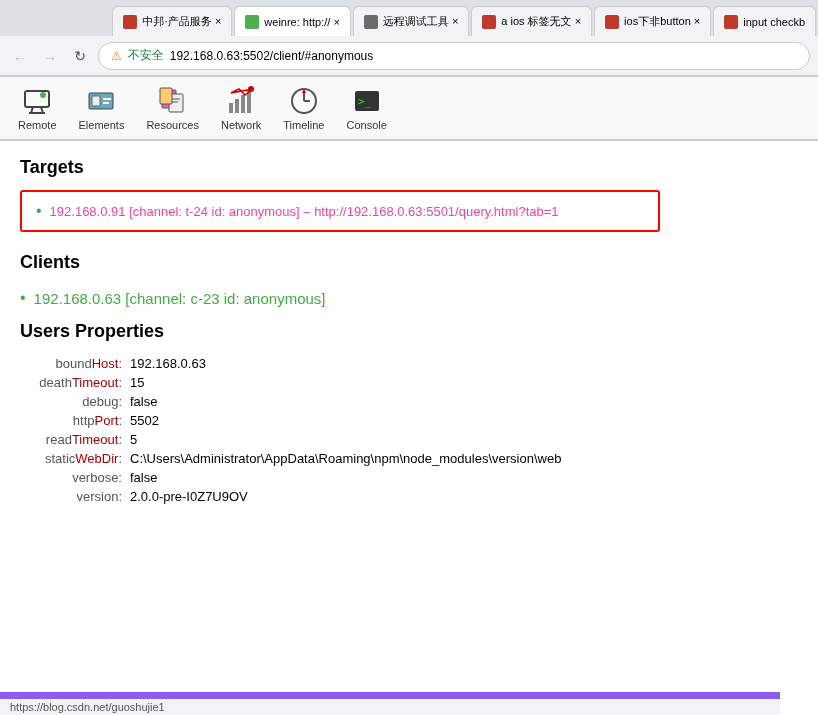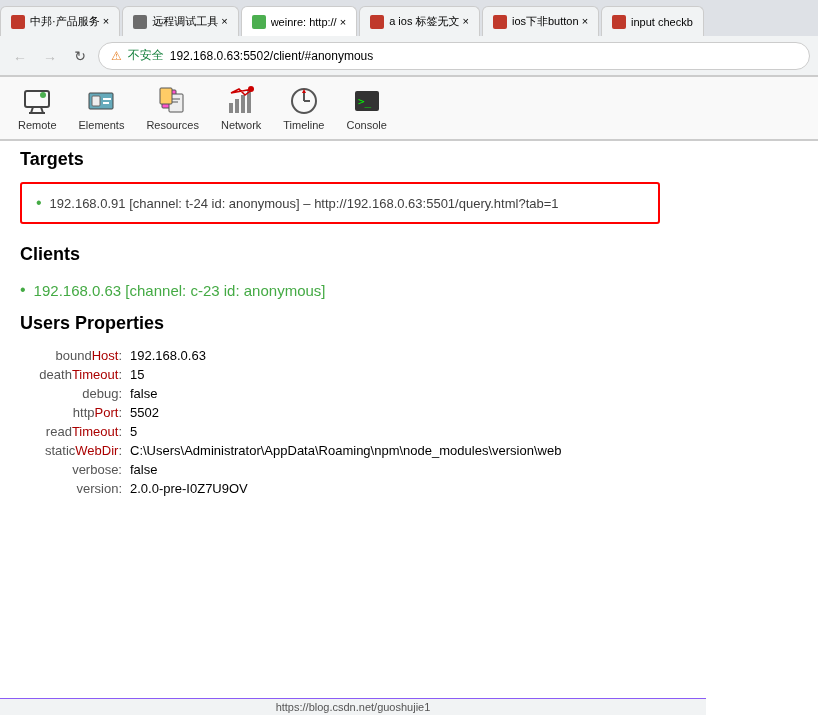--- a/index.html
+++ b/index.html
@@ -9,20 +9,21 @@
     .browser-chrome { background: #f1f3f4; border-bottom: 1px solid #ccc; }
 
     
     .tab-bar {
       display: flex;
       align-items: flex-end;
       background: #dee1e6;
       padding: 6px 0 0 0;
       height: 36px;
       font-size: 12px;
+      justify-content: flex-end;
     }
     .tab {
       display: flex;
       align-items: center;
       padding: 4px 10px;
       background: #f1f3f4;
       border: 1px solid #ccc;
       border-bottom: none;
       border-radius: 6px 6px 0 0;
       margin-right: 2px;
@@ -98,42 +99,42 @@
       width: 32px;
       height: 32px;
       margin-bottom: 2px;
       display: flex;
       align-items: center;
       justify-content: center;
     }
 
     
     .main-content {
-      padding: 8px 20px;
+      padding: 16px 20px;
     }
 
     h2 { font-size: 18px; font-weight: bold; margin-bottom: 12px; margin-top: 16px; }
     h2:first-child { margin-top: 0; }
 
     .targets-section { margin-bottom: 10px; }
     .target-box {
       border: 2px solid red;
       border-radius: 3px;
       padding: 10px 14px;
       margin-bottom: 10px;
       display: inline-block;
       min-width: 640px;
     }
     .target-item {
       display: flex;
       align-items: center;
       gap: 8px;
     }
     .bullet { color: #4a4; font-size: 16px; }
-    .target-link { color: #404040; text-decoration: none; font-size: 13px; }
+    .target-link { color: #ec4899; text-decoration: none; font-size: 13px; }
 
     .clients-section { margin-bottom: 10px; }
     .client-item {
       display: flex;
       align-items: center;
       gap: 8px;
       padding: 4px 0;
     }
     .client-text { color: #4a4; font-size: 15px; }
 
@@ -149,53 +150,53 @@
       text-align: right;
       padding-right: 8px;
     }
     .prop-key .highlight { color: #a00; }
     .prop-val { color: #000; }
 
     
     .status-bar {
       position: fixed;
       bottom: 0;
-      width: 706px;
+      width: 780px;
       background: #f1f3f4;
-      border-top: 1px solid #8b5cf6;
+      border-top: 7px solid #8b5cf6;
       padding: 2px 10px;
       font-size: 11px;
       color: #555;
-      text-align: center;
+      text-align: left;
     }
 
     
     .favicon-weinre { background: #4CAF50; border-radius: 2px; }
     .favicon-red { background: #c0392b; border-radius: 2px; }
   </style>
 </head>
 <body>
 
 <div class="browser-chrome">
 
   <div class="tab-bar">
 
     <div class="tab">
       <div class="tab-favicon favicon-red" style="width:14px;height:14px;margin-right:5px;flex-shrink:0;"></div>
       <span class="tab-label">中邦·产品服务 ×</span>
     </div>
 
-    <div class="tab">
-      <div class="tab-favicon" style="width:14px;height:14px;margin-right:5px;flex-shrink:0;background:#6c6c6c;border-radius:2px;"></div>
-      <span class="tab-label">远程调试工具 ×</span>
-    </div>
-
     <div class="tab active">
       <div class="tab-favicon favicon-weinre" style="width:14px;height:14px;margin-right:5px;flex-shrink:0;"></div>
       <span class="tab-label">weinre: http:// ×</span>
+    </div>
+
+    <div class="tab">
+      <div class="tab-favicon" style="width:14px;height:14px;margin-right:5px;flex-shrink:0;background:#6c6c6c;border-radius:2px;"></div>
+      <span class="tab-label">远程调试工具 ×</span>
     </div>
 
     <div class="tab">
       <div class="tab-favicon favicon-red" style="width:14px;height:14px;margin-right:5px;flex-shrink:0;"></div>
       <span class="tab-label">a ios 标签无文 ×</span>
     </div>
 
     <div class="tab">
       <div class="tab-favicon favicon-red" style="width:14px;height:14px;margin-right:5px;flex-shrink:0;"></div>
       <span class="tab-label">ios下非button ×</span>

